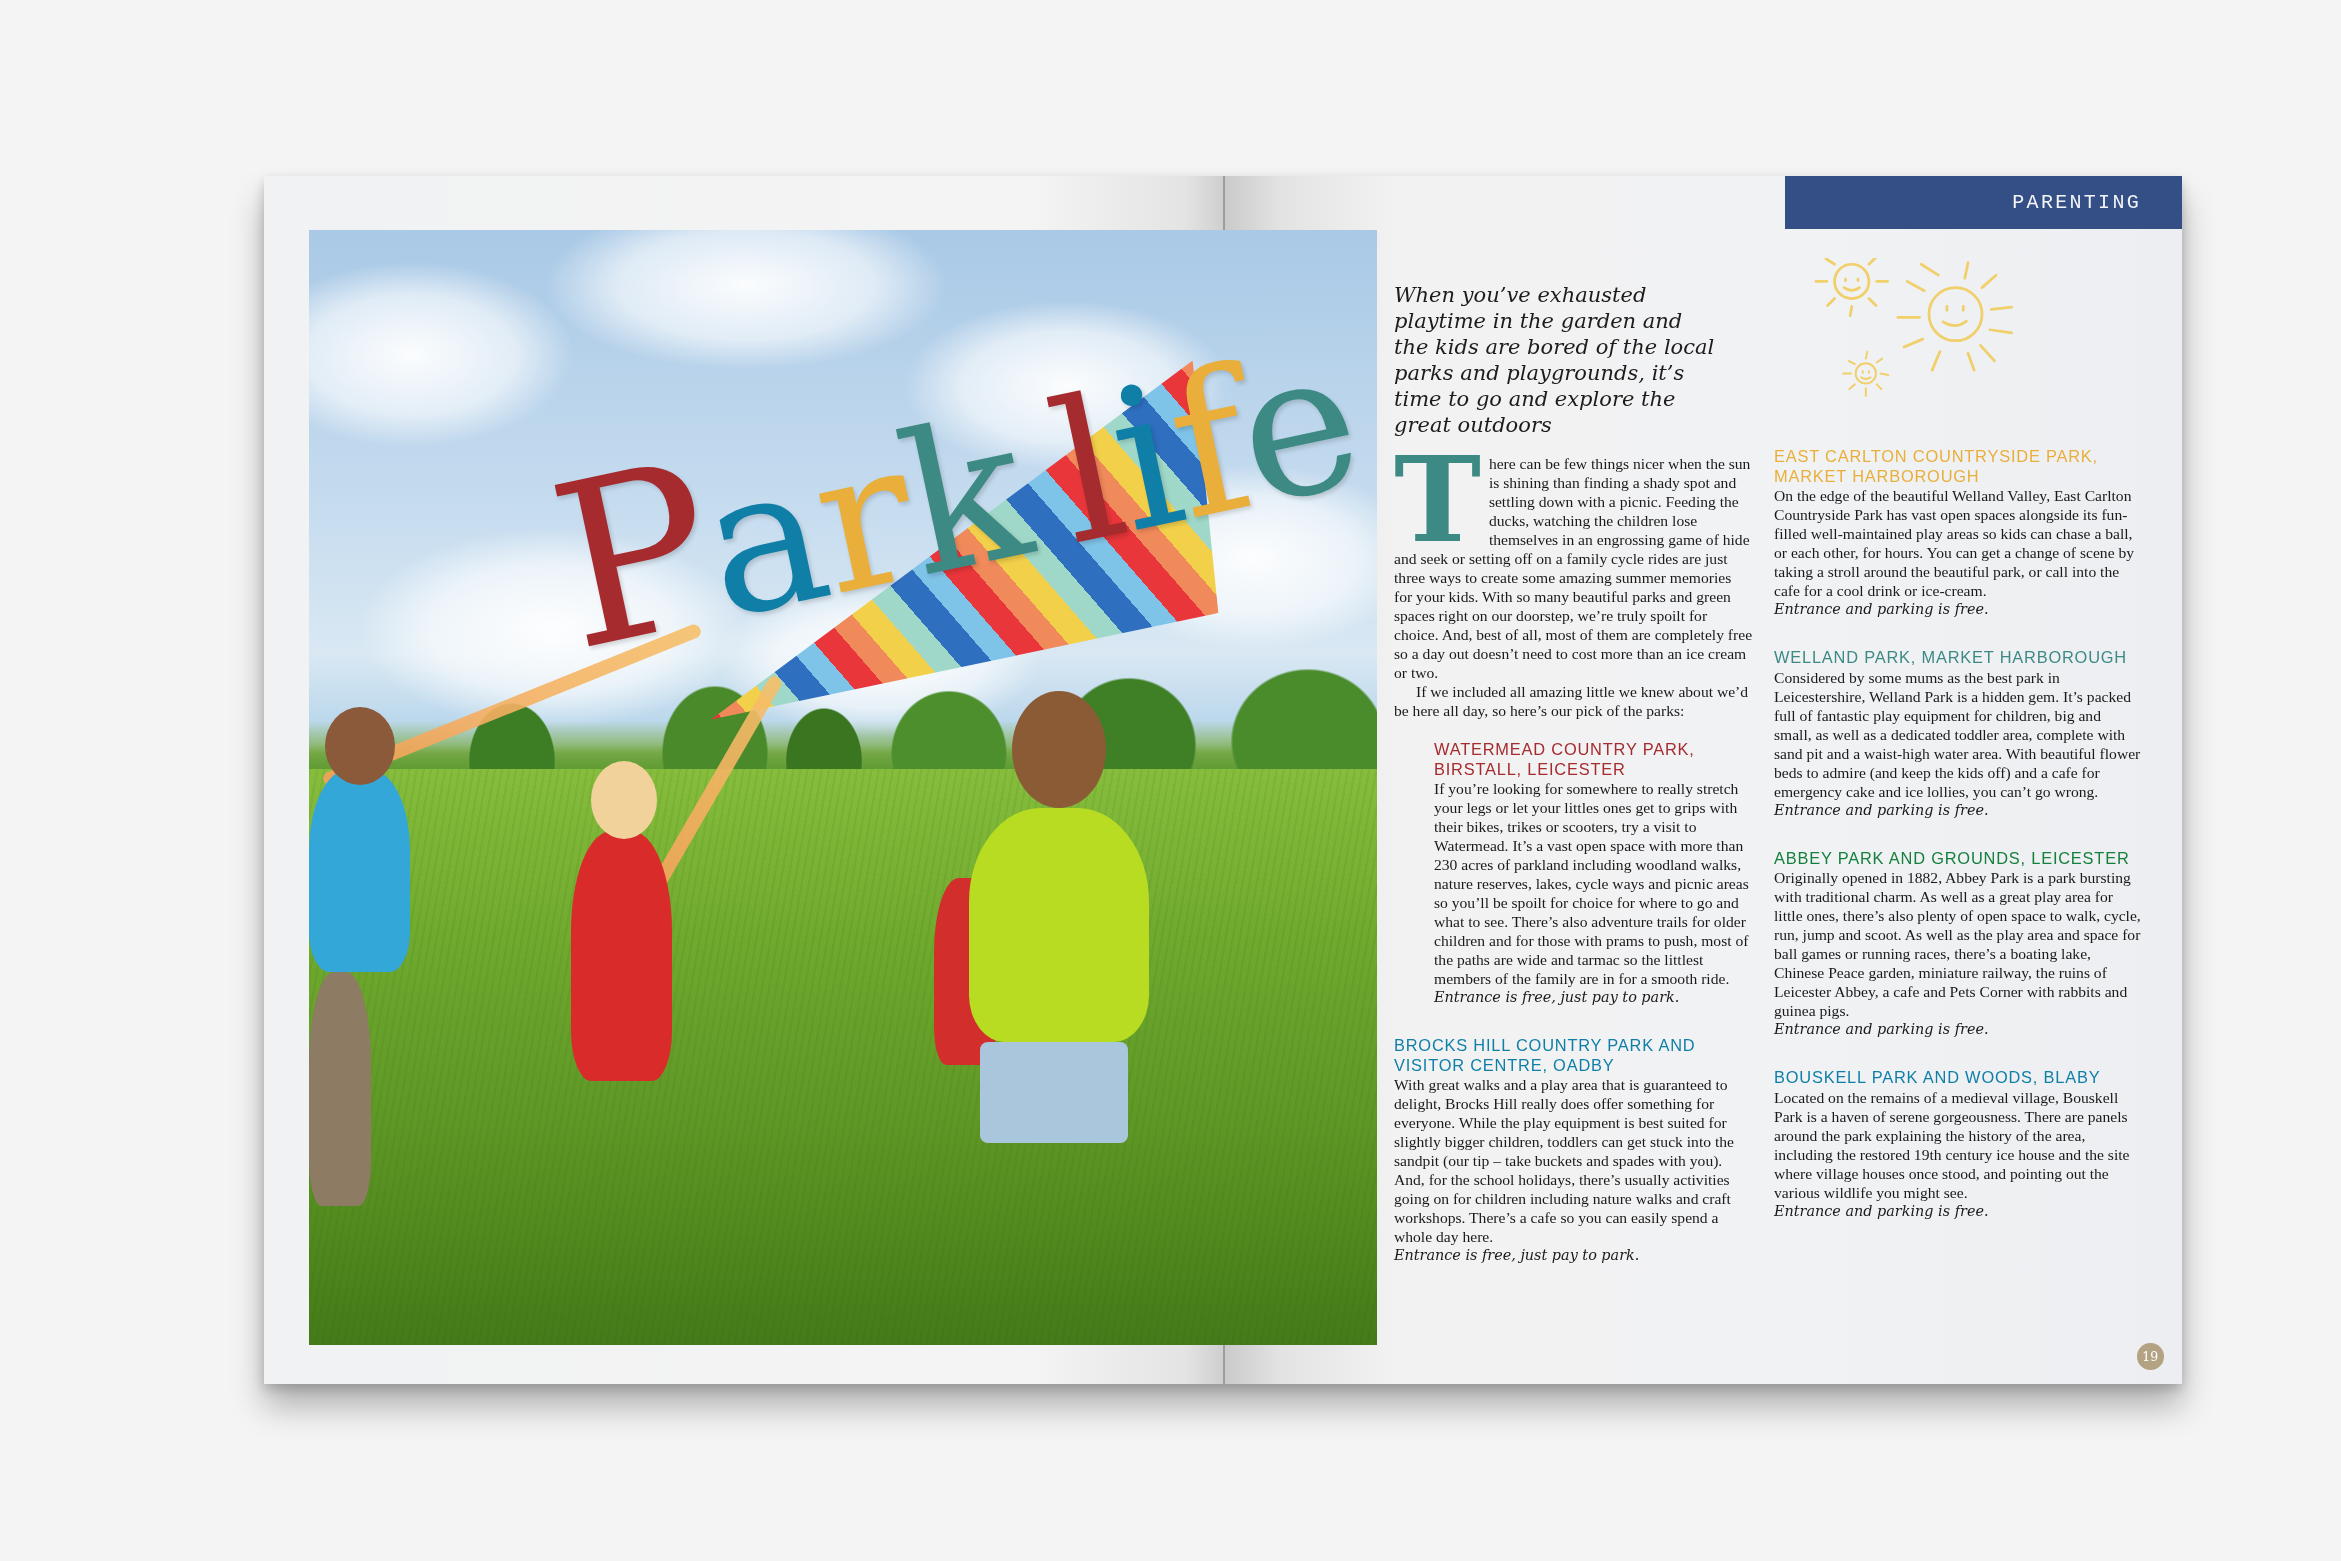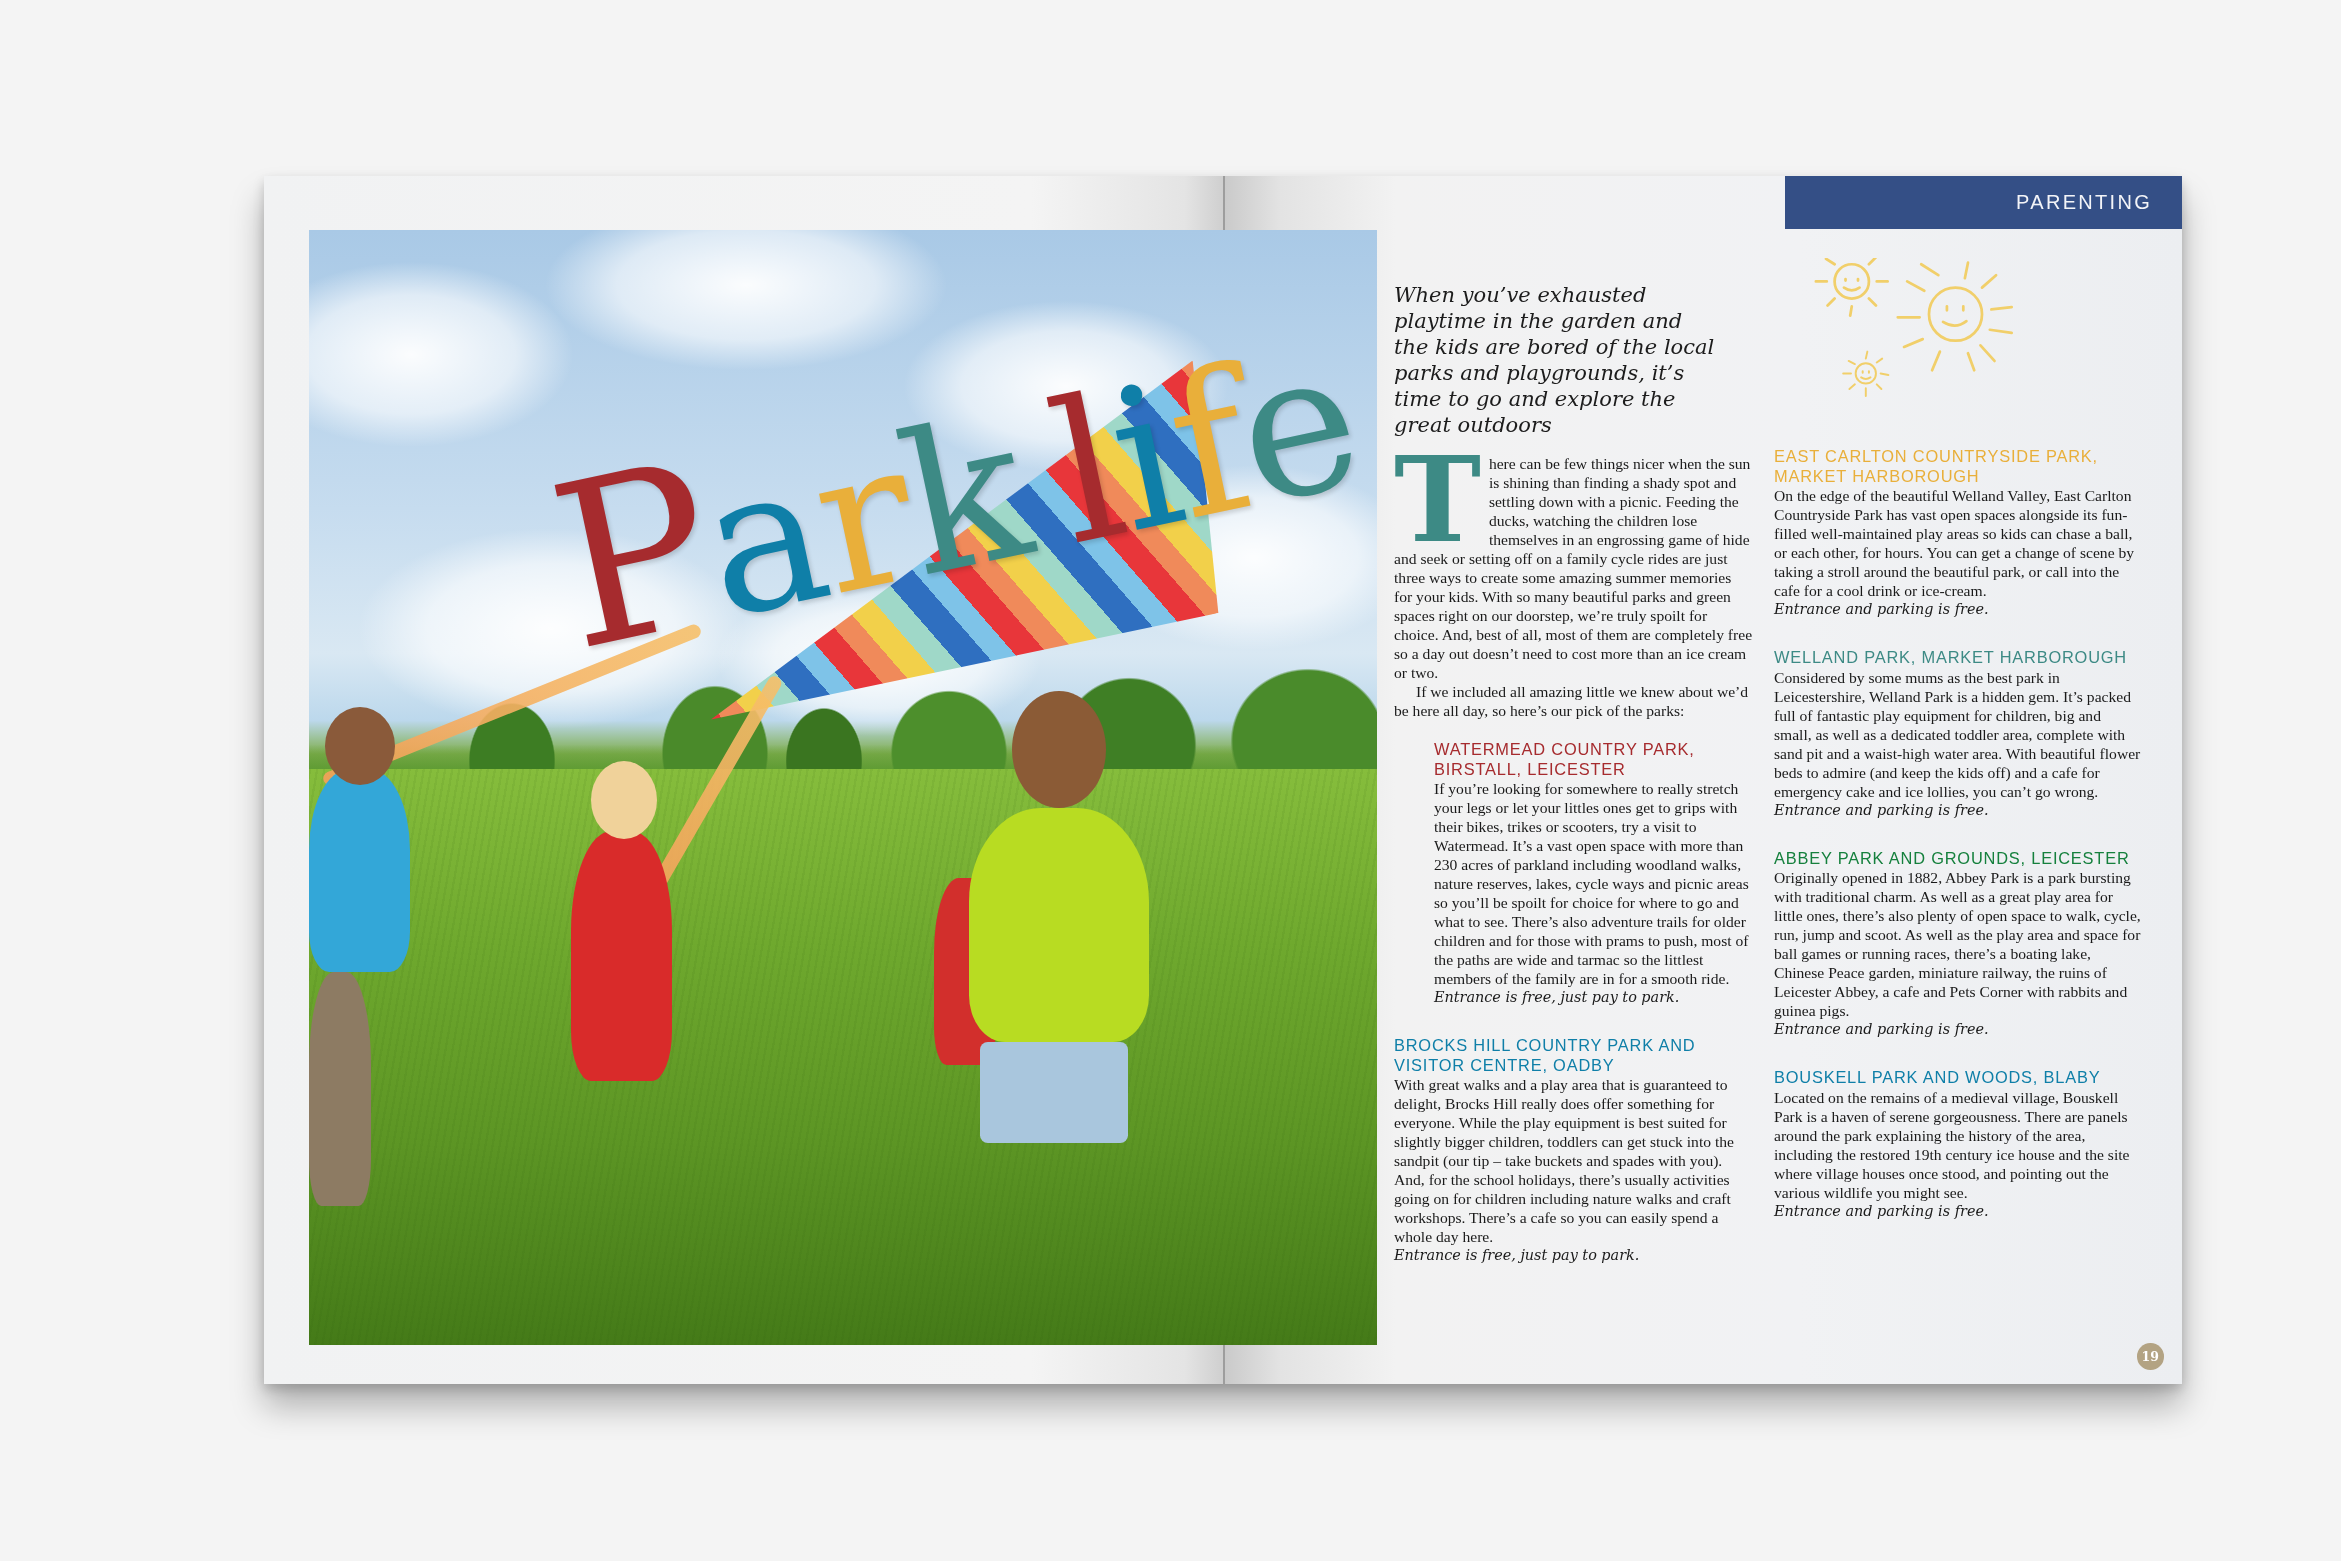--- a/index.html
+++ b/index.html
@@ -113,32 +113,32 @@
     font-family: "Liberation Sans", sans-serif;
     font-size: 16.4px; line-height: 19.5px; letter-spacing: 0.8px;
     text-transform: uppercase;
   }
   .note { font-style: italic; font-family: "DejaVu Serif", serif; font-size: 14.4px; }
   .banner {
     position: absolute; left: 1785px; top: 176px;
     width: 397px; height: 53px;
     background: #344f86;
     color: #f3f4f8;
-    font-family: Liberation Sans, sans-serif;
+    font-family: Liberation Mono, monospace;
     font-size: 20px; letter-spacing: 2.3px;
     display: flex; align-items: center; justify-content: flex-end;
-    padding-right: 30px;
+    padding-right: 41px;
   }
   .suns { position: absolute; left: 1811px; top: 258px; width: 211px; height: 156px; }
   .page-num {
     position: absolute; left: 2137px; top: 1343px;
     width: 26.5px; height: 26.5px; border-radius: 50%;
     background: #b3a383; color: #fff;
     font-family: "DejaVu Serif", serif; font-size: 12.5px;
-    display: flex; align-items: center; justify-content: center; font-weight: bold;
+    display: flex; align-items: center; justify-content: center;
   }
 </style>
 </head>
 <body>
 
 <div class="spread">
   <div class="page-left"></div>
   <div class="page-right"></div>
   <div class="spine-line"></div>
 

